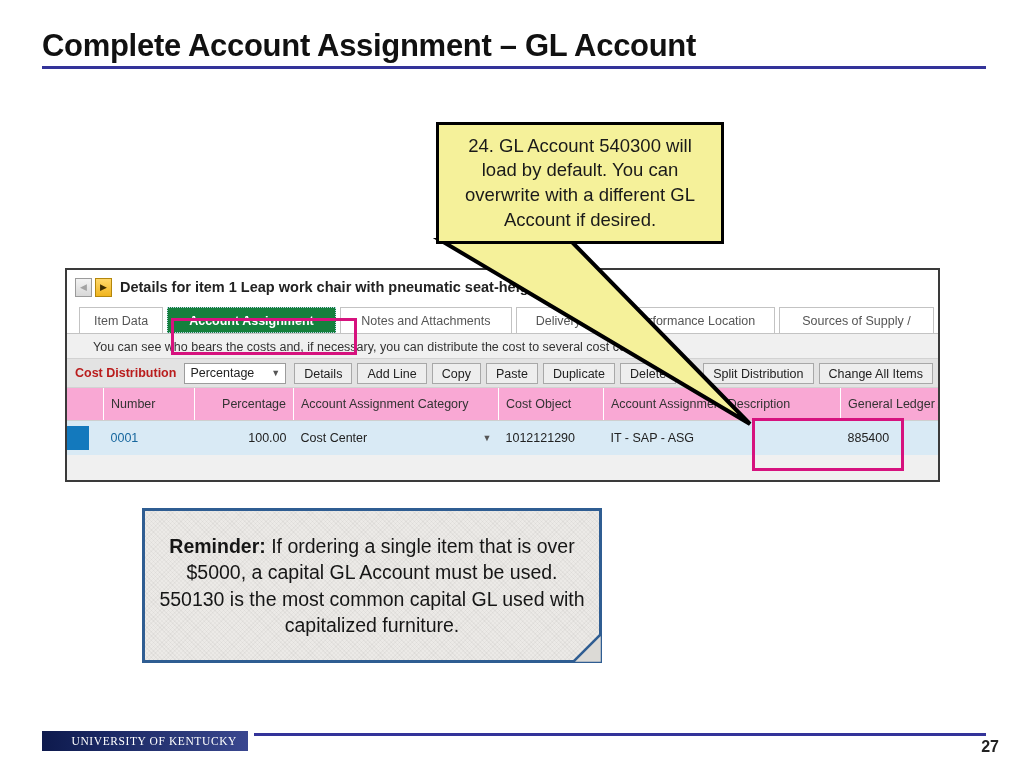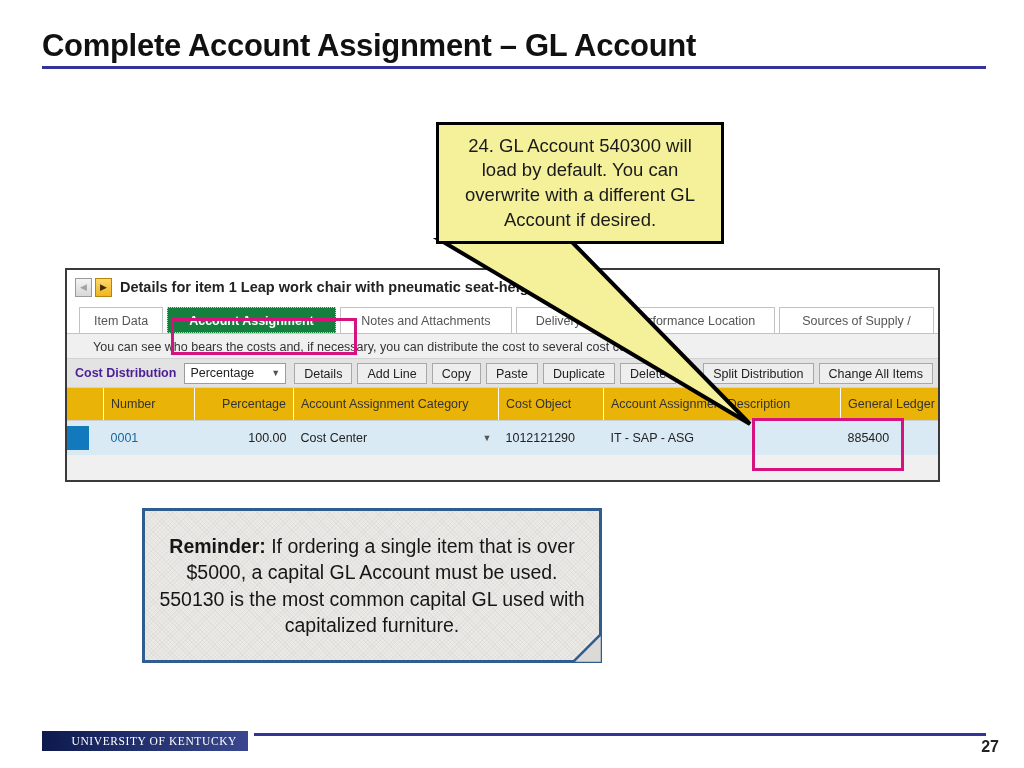--- a/index.html
+++ b/index.html
@@ -188,21 +188,21 @@
     align-items: center;
     background: #e3e3e3;
     height: 28px;
     padding-left: 8px;
     border-top: 1px solid #d2d2d2;
     border-bottom: 1px solid #d2d2d2;
   }
   #cd-label {
     font-size: 12.5px;
     font-weight: bold;
-    color: #4c1d95;
+    color: #b91c1c;
     margin-right: 8px;
     white-space: nowrap;
   }
   .select-box {
     width: 115px;
     height: 21px;
     background: #ffffff;
     border: 1px solid #9c9c9c;
     display: flex;
     align-items: center;
@@ -224,21 +224,21 @@
     padding: 0 9px;
     margin-right: 5px;
     white-space: nowrap;
     box-sizing: border-box;
   }
   .tbtn.spaced { margin-left: 22px; }
 
   
   .tbl { width: 100%; border-collapse: collapse; table-layout: fixed; }
   .tbl th {
-    background: #eab308;
+    background: #f9a8d4;
     border-right: 1px solid #ffffff;
     border-bottom: 1px solid #cfcfcf;
     font-size: 12.5px;
     font-weight: normal;
     color: #333;
     text-align: left;
     padding: 5px 7px;
     height: 22px;
     white-space: nowrap;
     overflow: hidden;

